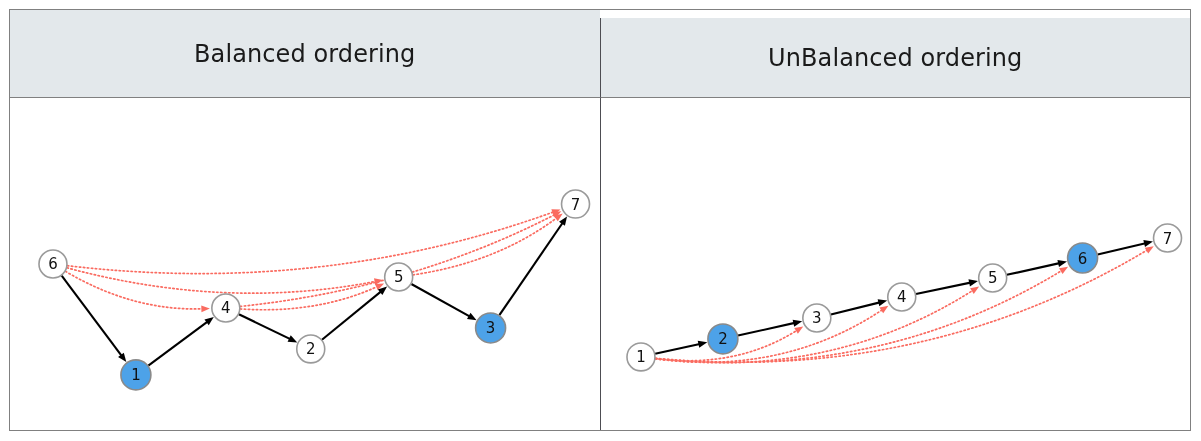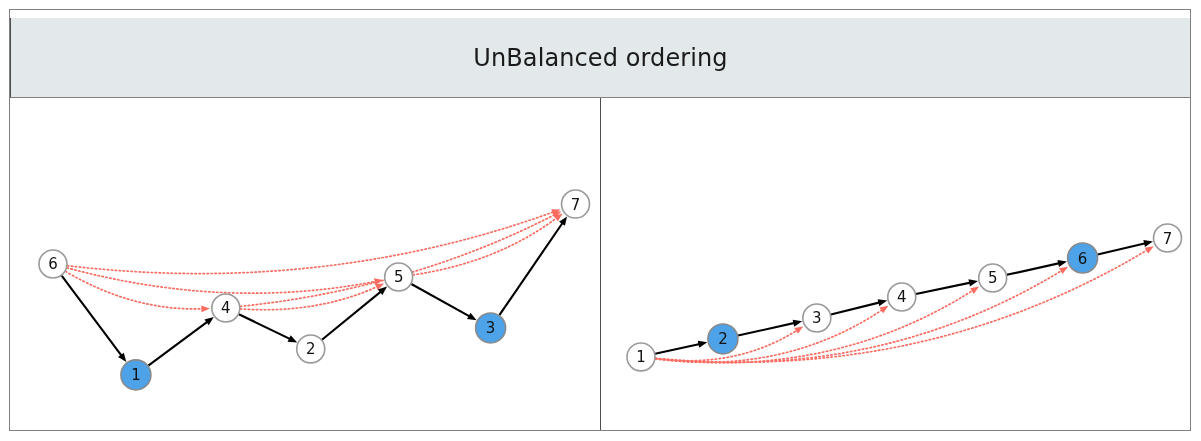--- a/index.html
+++ b/index.html
@@ -108,20 +108,21 @@
     fill: none;
   }
 </style>
 </head>
 <body>
 
 <div id="figure">
   <div class="panel-table">
 
     <div class="header-row">
+      <div class="header-cell left-cell">Balanced ordering</div>
       <div class="header-cell right-cell">UnBalanced ordering</div>
     </div>
 
     <div class="body-row">
       <div class="body-cell left-cell">
         <svg class="graph-svg" id="svg-balanced" viewBox="0 0 590 332">
             <path d="M 57.40068420523045 167.69419432805873 Q 311.5664607744906 197.59598308430986 543.4186995401961 114.129260085891" class="edge-dotted"></path>
             <path d="M 0 0 L -8.5 3.4000000000000004 L -8.5 -3.4000000000000004 Z" fill="#fa6b60" transform="translate(550.9457996934641,111.41950672392733) rotate(-19.798858206015097)"></path>
             <path d="M 56.99528034899201 169.79237761214756 Q 214.4981695004993 212.47179637132623 365.42968752346525 183.5211027148816" class="edge-dotted"></path>
             <path d="M 0 0 L -8.5 3.4000000000000004 L -8.5 -3.4000000000000004 Z" fill="#fa6b60" transform="translate(373.28645834897685,182.01406847658774) rotate(-10.858215909647667)"></path>

